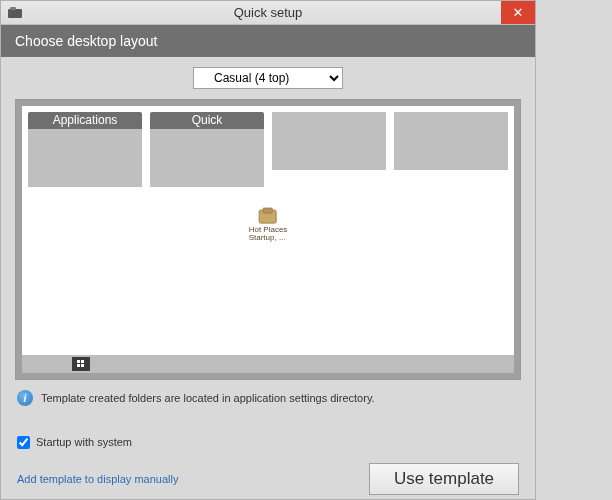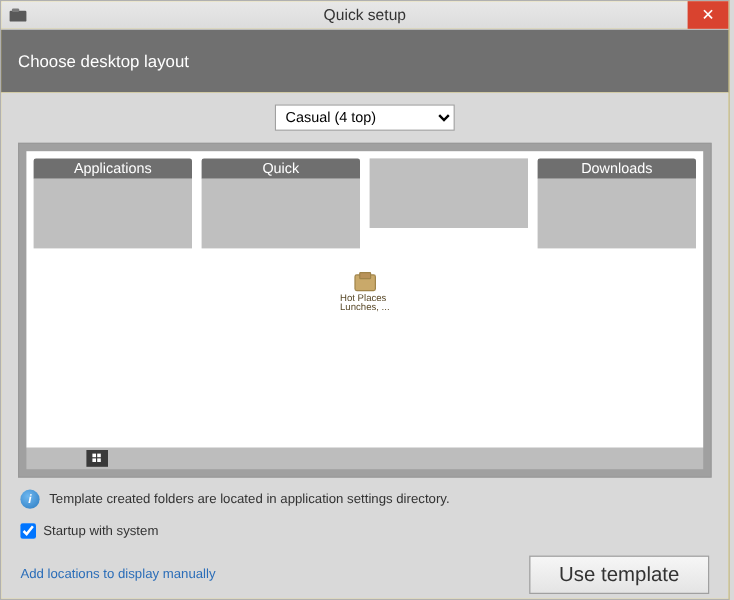--- a/index.html
+++ b/index.html
@@ -5,23 +5,23 @@
   * { box-sizing: border-box; margin: 0; padding: 0; }
   body {
     font-family: "Segoe UI", Tahoma, sans-serif;
     font-size: 12px;
     background: #d9d9d9;
     width: 612px;
     height: 500px;
     overflow: hidden;
   }
   .window {
-    width: 608px;
+    width: 536px;
     height: 500px;
-    background: #fde047;
+    background: #7f1d1d;
     border: 1px solid #b0b0b0;
     display: flex;
     flex-direction: column;
   }
   .titlebar {
     height: 24px;
     background: linear-gradient(#e8e8e8,#dcdcdc);
     border-bottom: 1px solid #bcbcbc;
     display: flex;
     align-items: center;
@@ -45,39 +45,39 @@
     width: 34px; height: 100%;
     background: #d9432f;
     color: #fff;
     display: flex; align-items: center; justify-content: center;
     cursor: pointer;
     font-size: 13px;
   }
   .subheader {
     background: #707070;
     color: #fff;
-    padding: 18px 14px;
+    padding: 8px 14px;
     font-size: 14px;
   }
   .content {
     flex: 1;
     padding: 10px 14px 4px 14px;
     display: flex;
     flex-direction: column;
     background: #d9d9d9;
   }
   .dropdown-row {
     display: flex;
     justify-content: center;
     margin-bottom: 10px;
   }
   select.layout-select {
     width: 150px;
     font-size: 12px;
-    padding: 2px 4px;
+    padding: 2px 16px;
     background: #fff;
     border: 1px solid #a0a0a0;
   }
   .preview-outer {
     background: #a0a0a0;
     border: 1px solid #999;
     padding: 2px;
     flex: 1;
     display: flex;
     flex-direction: column;
@@ -169,25 +169,26 @@
     background: radial-gradient(circle at 40% 35%, #6fb8f0, #2a7ac0);
     color: #fff;
     display:flex; align-items:center; justify-content:center;
     font-weight: bold;
     font-size: 10px;
     font-style: italic;
     flex-shrink: 0;
   }
   .checkbox-row {
     display: flex;
-    align-items: center;
+    align-items: flex-start;
     gap: 6px;
     padding: 4px 2px 14px 2px;
     font-size: 11px;
     color: #333;
+    margin-top: 18px;
   }
   .checkbox-row input { width: 13px; height: 13px; }
   .bottom-row {
     display: flex;
     align-items: center;
     justify-content: space-between;
     padding: 0 2px 0 2px;
   }
   .link {
     color: #2a6db8;
@@ -240,29 +241,28 @@
             <div class="folder-body"></div>
           </div>
           <div class="folder">
             <div class="folder-header">Quick</div>
             <div class="folder-body"></div>
           </div>
           <div class="folder">
             <div class="folder-body"></div>
           </div>
           <div class="folder">
-            <div class="folder-header">Downloads</div>
             <div class="folder-body"></div>
           </div>
         </div>
 
         <div class="desktop-center">
           <div class="box-icon"></div>
           <div>Hot Places</div>
-          <div>Lunches, ...</div>
+          <div>Startup, ...</div>
         </div>
       </div>
 
       <div class="taskbar">
         <div class="start">
           <svg width="10" height="10" viewBox="0 0 10 10">
               <rect x="1" y="1" width="3" height="3" fill="#fff"></rect>
               <rect x="5" y="1" width="3" height="3" fill="#fff"></rect>
               <rect x="1" y="5" width="3" height="3" fill="#fff"></rect>
               <rect x="5" y="5" width="3" height="3" fill="#fff"></rect>
@@ -275,18 +275,18 @@
       <div class="info-icon">i</div>
       <div>Template created folders are located in application settings directory.</div>
     </div>
 
     <div class="checkbox-row">
       <input type="checkbox" checked="" style="">
       <span>Startup with system</span>
     </div>
 
     <div class="bottom-row">
-      <span class="link">Add locations to display manually</span>
+      <span class="link">Add template to display manually</span>
       <div class="btn">Use template</div>
     </div>
 
   </div>
 </div>
 
 </body></html>

